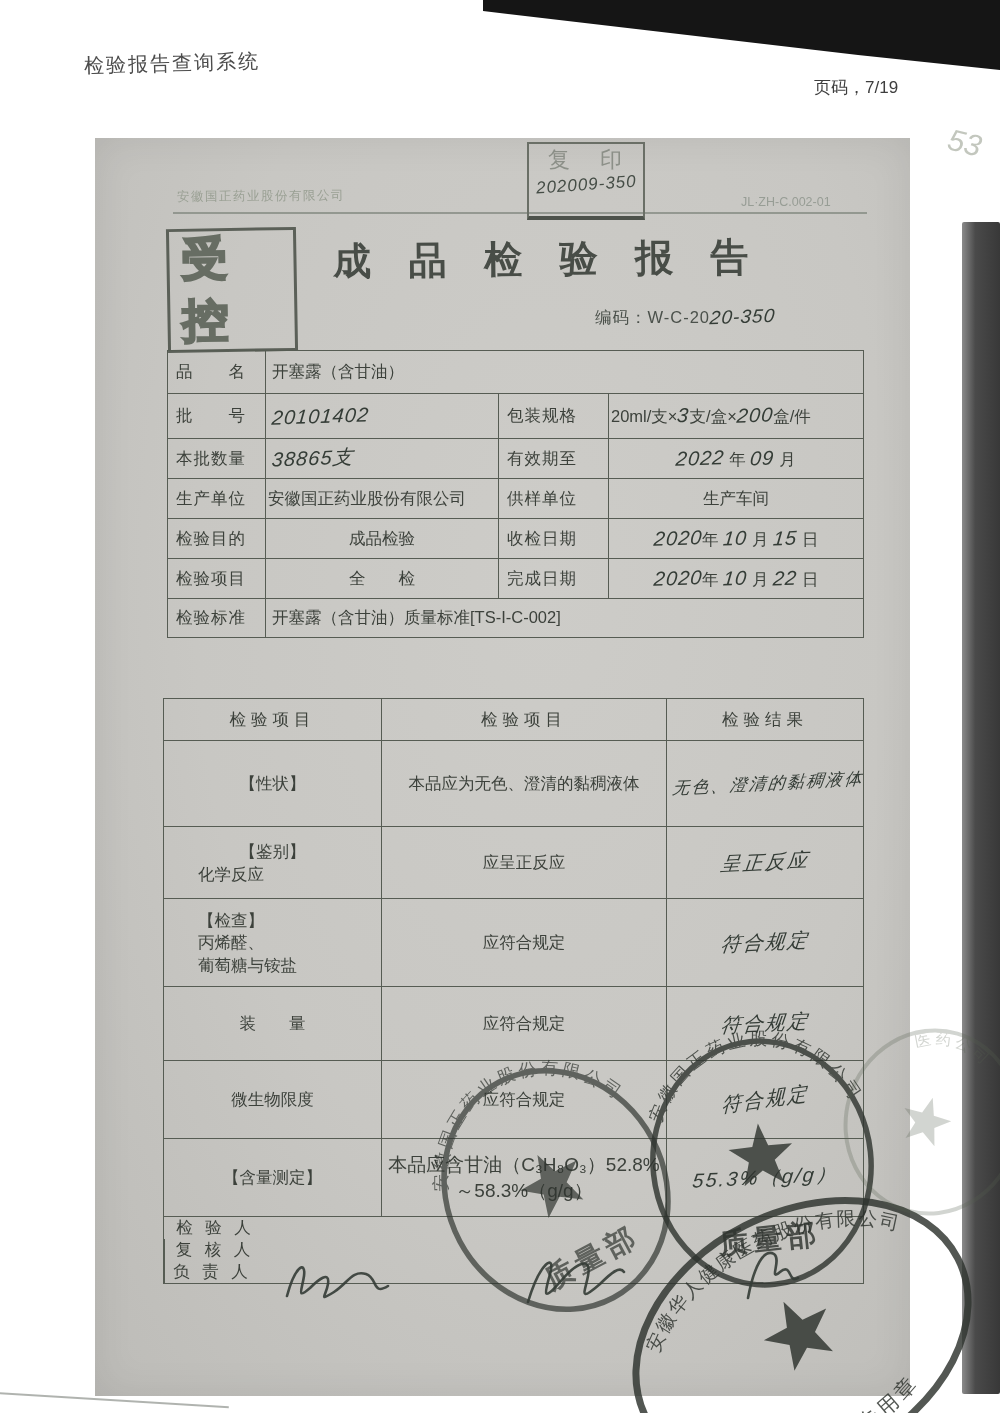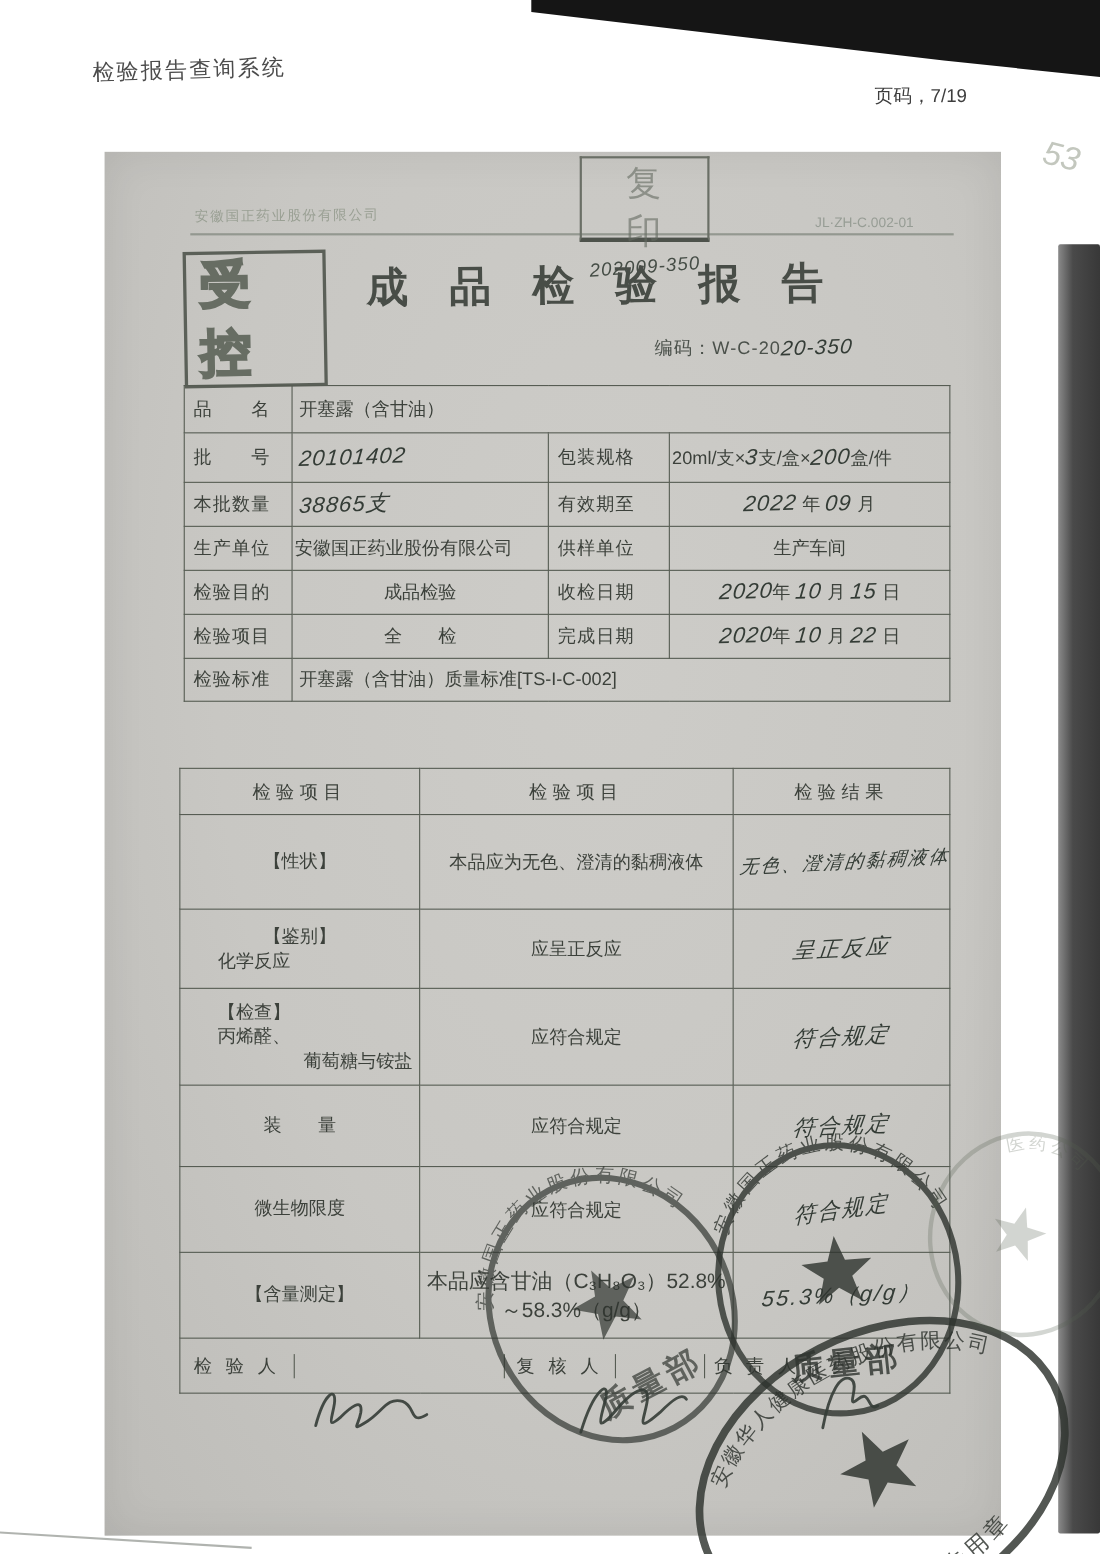--- a/index.html
+++ b/index.html
@@ -9,37 +9,37 @@
   
   .top-band{position:absolute;left:0;top:0;z-index:5;}
   .right-band{position:absolute;left:962px;top:222px;width:38px;height:1172px;z-index:5;
     background:linear-gradient(90deg,#8a8a8a 0%,#4a4a4a 35%,#383838 100%);border-radius:2px;}
   .bottom-line{position:absolute;left:-6px;top:1399px;width:235px;height:2px;background:#70756d;
     opacity:.55;transform:rotate(3.5deg);}
 
   
   .viewer-title{position:absolute;left:84px;top:50px;font-size:20px;color:#4c4c4c;
     letter-spacing:2px;transform:rotate(-1.6deg);}
-  .viewer-page{position:absolute;left:795px;top:76px;font-size:17px;color:#3e3e3e;}
+  .viewer-page{position:absolute;left:814px;top:76px;font-size:17px;color:#3e3e3e;}
   .corner-note{position:absolute;left:948px;top:126px;font-size:30px;color:#c3c7be;
     font-style:italic;transform:rotate(14deg);}
 
   
   .paper{position:absolute;left:95px;top:138px;width:815px;height:1258px;z-index:2;
     background:radial-gradient(ellipse at 55% 35%, #cdccc8 0%, #c8c7c3 55%, #bdbcb8 100%);
     box-shadow:inset 0 0 40px rgba(0,0,0,.08);}
 
   .letterhead-company{position:absolute;left:82px;top:50px;font-size:12.5px;color:#9aa094;
     letter-spacing:1.5px;transform:rotate(-0.5deg);}
   .letterhead-code{position:absolute;left:646px;top:57px;font-size:12.5px;color:#979d95;}
   .letterhead-rule{position:absolute;left:78px;top:74px;width:694px;height:2px;background:#868c83;opacity:.8;}
 
   .copy-stamp{position:absolute;left:432px;top:4px;width:114px;height:72px;
     border:2.5px solid #6a6f66;border-bottom:4.5px solid #4d524b;text-align:center;}
-  .copy-stamp .cs-label{display:block;font-size:32px;letter-spacing:12px;color:rgba(100,106,97,.6);
+  .copy-stamp .cs-label{display:block;font-size:22px;letter-spacing:12px;color:rgba(100,106,97,.6);
     margin-top:1px;margin-left:10px;}
   .copy-stamp .cs-num{display:inline-block;font-size:17px;color:#454d46;font-style:italic;
     transform:rotate(-4deg);letter-spacing:1px;}
 
   .controlled-stamp{position:absolute;left:72px;top:90px;width:124px;height:118px;
     border:3.5px solid #5b6058;display:flex;align-items:center;justify-content:center;
     transform:rotate(-1deg);}
   .controlled-stamp span{font-size:46px;font-weight:bold;letter-spacing:14px;margin-left:12px;
     color:rgba(205,205,200,.12);-webkit-text-stroke:2.3px #676d63;}
 
@@ -58,21 +58,21 @@
   .info-table td{font-size:16.5px;}
   .info-table .lbl{letter-spacing:1px;text-align:left;padding-left:8px;white-space:nowrap;}
   .results-table{position:absolute;left:68px;top:560px;width:700px;}
   .results-table td{font-size:16.5px;text-align:center;}
   .center{text-align:center;}
   .hw{display:inline-block;font-style:italic;color:#343c36;
       transform:skewX(-7deg) rotate(-2deg);letter-spacing:1px;}
   .hw-lg{font-size:20px;}
   .hw-res{font-size:20px;transform:skewX(-9deg) rotate(-3deg);letter-spacing:2px;}
   .item-line{display:block;text-align:center;line-height:1.35;}
-  .sigrow{display:flex;width:100%;height:100%;align-items:stretch;}
+  .sigrow{display:flex;width:100%;height:100%;align-items:stretch;flex-direction:column;}
   .sigrow>div{display:flex;align-items:center;justify-content:center;font-size:16.5px;
     letter-spacing:4px;white-space:nowrap;}
   .sigrow>div+div{border-left:1.6px solid #565c53;}
   .conclusion-cell{text-align:left !important;padding-left:10px;font-size:17px;}
 
   
   .overlay{position:absolute;left:0;top:0;z-index:8;pointer-events:none;}
   .seal{fill:none;stroke:#2e332e;}
   .seal-txt{fill:#2e332e;}
 </style>
@@ -190,21 +190,21 @@
           <span class="item-line">【鉴别】</span>
           <span class="item-line" style="text-align:left;padding-left:28px">化学反应</span>
         </td>
         <td>应呈正反应</td>
         <td><span class="hw hw-res">呈正反应</span></td>
       </tr>
       <tr style="height:88px">
         <td>
           <span class="item-line" style="text-align:left;padding-left:28px">【检查】</span>
           <span class="item-line" style="text-align:left;padding-left:28px">丙烯醛、</span>
-          <span class="item-line" style="text-align:right;padding-left:28px">葡萄糖与铵盐</span>
+          <span class="item-line" style="text-align:left;padding-left:28px">葡萄糖与铵盐</span>
         </td>
         <td>应符合规定</td>
         <td><span class="hw hw-res">符合规定</span></td>
       </tr>
       <tr style="height:74px">
         <td>
               <span class="item-line">装　　量</span>
             </td>
         <td>应符合规定</td>
         <td><span class="hw hw-res">符合规定</span></td>

